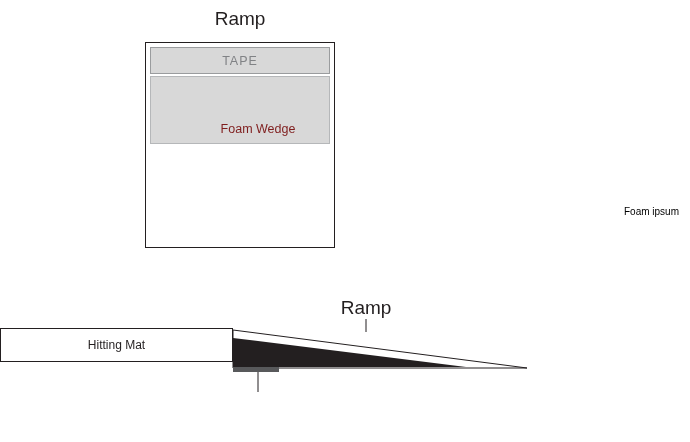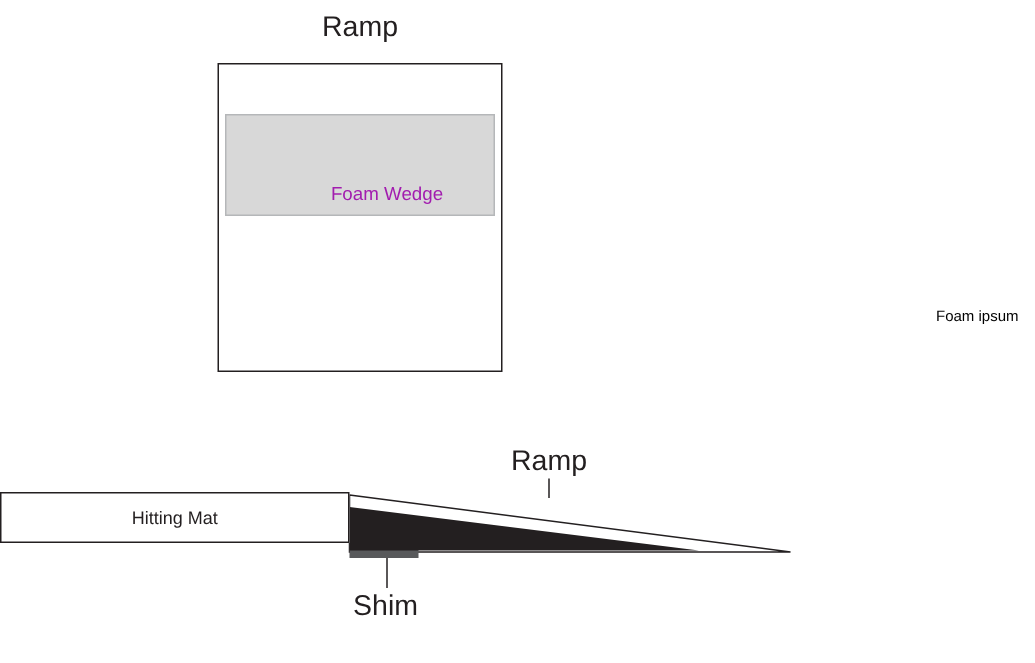--- a/index.html
+++ b/index.html
@@ -48,21 +48,21 @@
     position: absolute;
     left: 4px; right: 4px; top: 33px;
     height: 68px;
     background: #d8d8d8;
     border: 1px solid #b5b7b9;
     display: flex; align-items: flex-end; justify-content: center;
     padding-bottom: 7px;
     box-sizing: border-box;
   }
   .foam-block .txt {
-    color: #a21caf;
+    color: #7f1d1d;
     font-size: 12.5px;
     padding-left: 36px;
   }
   .lorem-note {
     position: absolute;
     left: 624px; top: 206px;
     font-size: 10px;
     color: #000000;
     white-space: nowrap;
   }
@@ -83,20 +83,23 @@
   }
 </style>
 </head>
 <body>
 
 <div class="canvas">
 
   <div class="diagram-label title-top">Ramp</div>
 
   <div class="top-box">
+    <div class="tape-bar">
+      <span class="txt">TAPE</span>
+    </div>
     <div class="foam-block">
       <span class="txt">Foam Wedge</span>
     </div>
   </div>
 
   <div class="lorem-note">Foam ipsum</div>
 
   <svg class="overlay" viewBox="0 0 690 442">
 
     <polygon points="233,330 527,368 233,368" fill="#ffffff" stroke="#231f20" stroke-width="1"></polygon>
@@ -109,15 +112,14 @@
 
     <line x1="258" y1="372" x2="258" y2="392" stroke="#231f20" stroke-width="1"></line>
   </svg>
 
   <div class="hitting-mat">
     <span class="txt">Hitting Mat</span>
   </div>
 
   <div class="diagram-label label-ramp-side">Ramp</div>
 
-  <div class="diagram-label label-shim">Shim</div>
 
 </div>
 
 </body></html>

